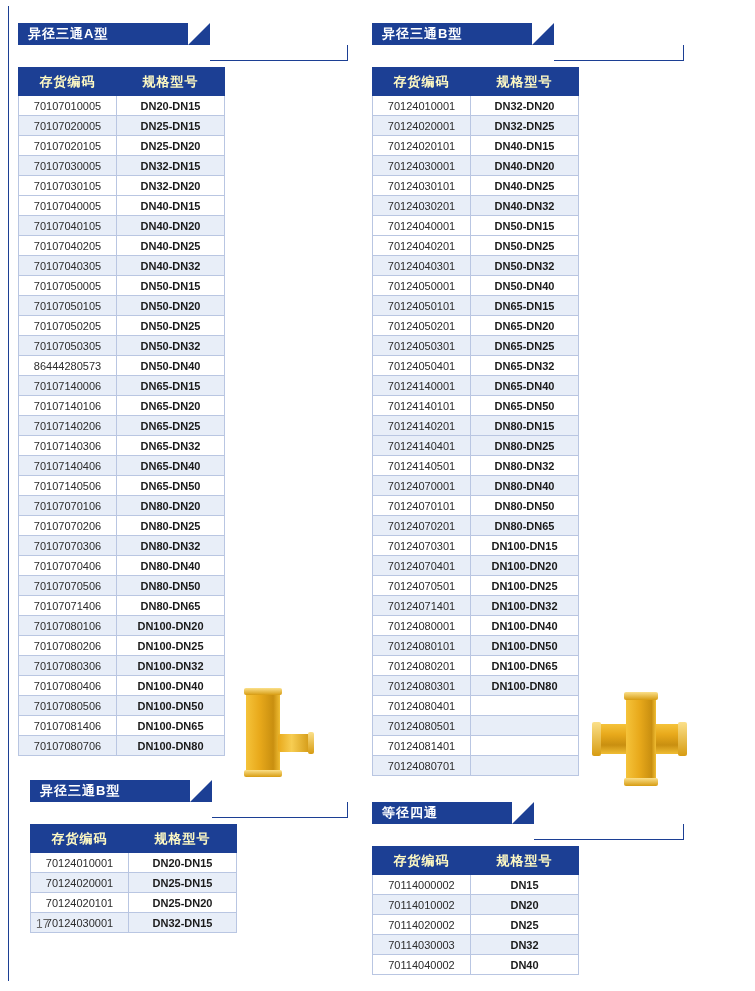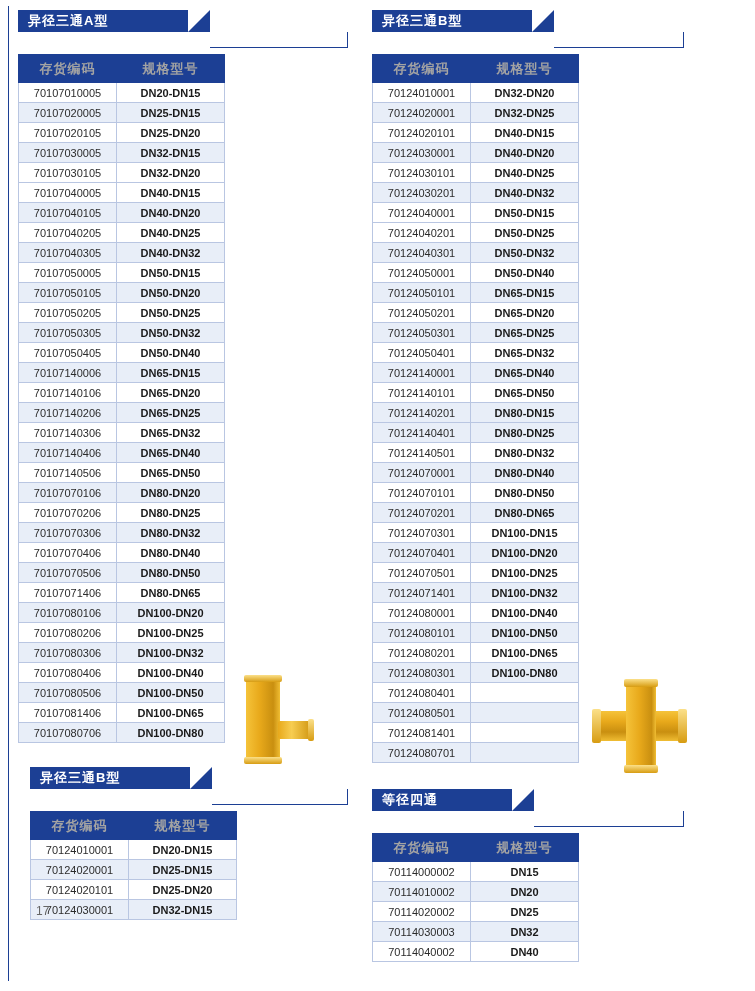--- a/index.html
+++ b/index.html
@@ -50,21 +50,21 @@
   }
 
   
   table.spec {
     border-collapse: collapse;
     font-size: 11px;
     table-layout: fixed;
   }
   table.spec th {
     background: #1c3f94;
-    color: #a3a3a3;
+    color: #fef9c3;
     font-size: 13px;
     font-weight: bold;
     letter-spacing: 1px;
     height: 28px;
     border: 1px solid #1c3f94;
     text-align: center;
   }
   table.spec td {
     height: 20px;
     border: 1px solid #b9c6e2;
@@ -87,21 +87,21 @@
   .col-left {
     position: absolute;
     left: 18px; top: 10px;
     width: 330px;
   }
   .col-right {
     position: absolute;
     left: 368px; top: 10px;
     width: 370px;
   }
-  .block { position: relative; }
+  .block { position: relative; margin-top: 13px; }
   .tablewrap { margin-top: 6px; }
 
   
   .photo { position: absolute; }
 
   .fitting-body {
     position: absolute;
     background: linear-gradient(180deg,#f5c33a 0%,#e8a91b 35%,#c98f10 70%,#f0bd33 100%);
     border-radius: 3px;
   }
@@ -205,21 +205,21 @@
               </tr>
               <tr class="odd">
                 <td class="code">70107050205</td>
                 <td class="model">DN50-DN25</td>
               </tr>
               <tr class="even">
                 <td class="code">70107050305</td>
                 <td class="model">DN50-DN32</td>
               </tr>
               <tr class="odd">
-                <td class="code">70107050405</td>
+                <td class="code">86444280573</td>
                 <td class="model">DN50-DN40</td>
               </tr>
               <tr class="even">
                 <td class="code">70107140006</td>
                 <td class="model">DN65-DN15</td>
               </tr>
               <tr class="odd">
                 <td class="code">70107140106</td>
                 <td class="model">DN65-DN20</td>
               </tr>

